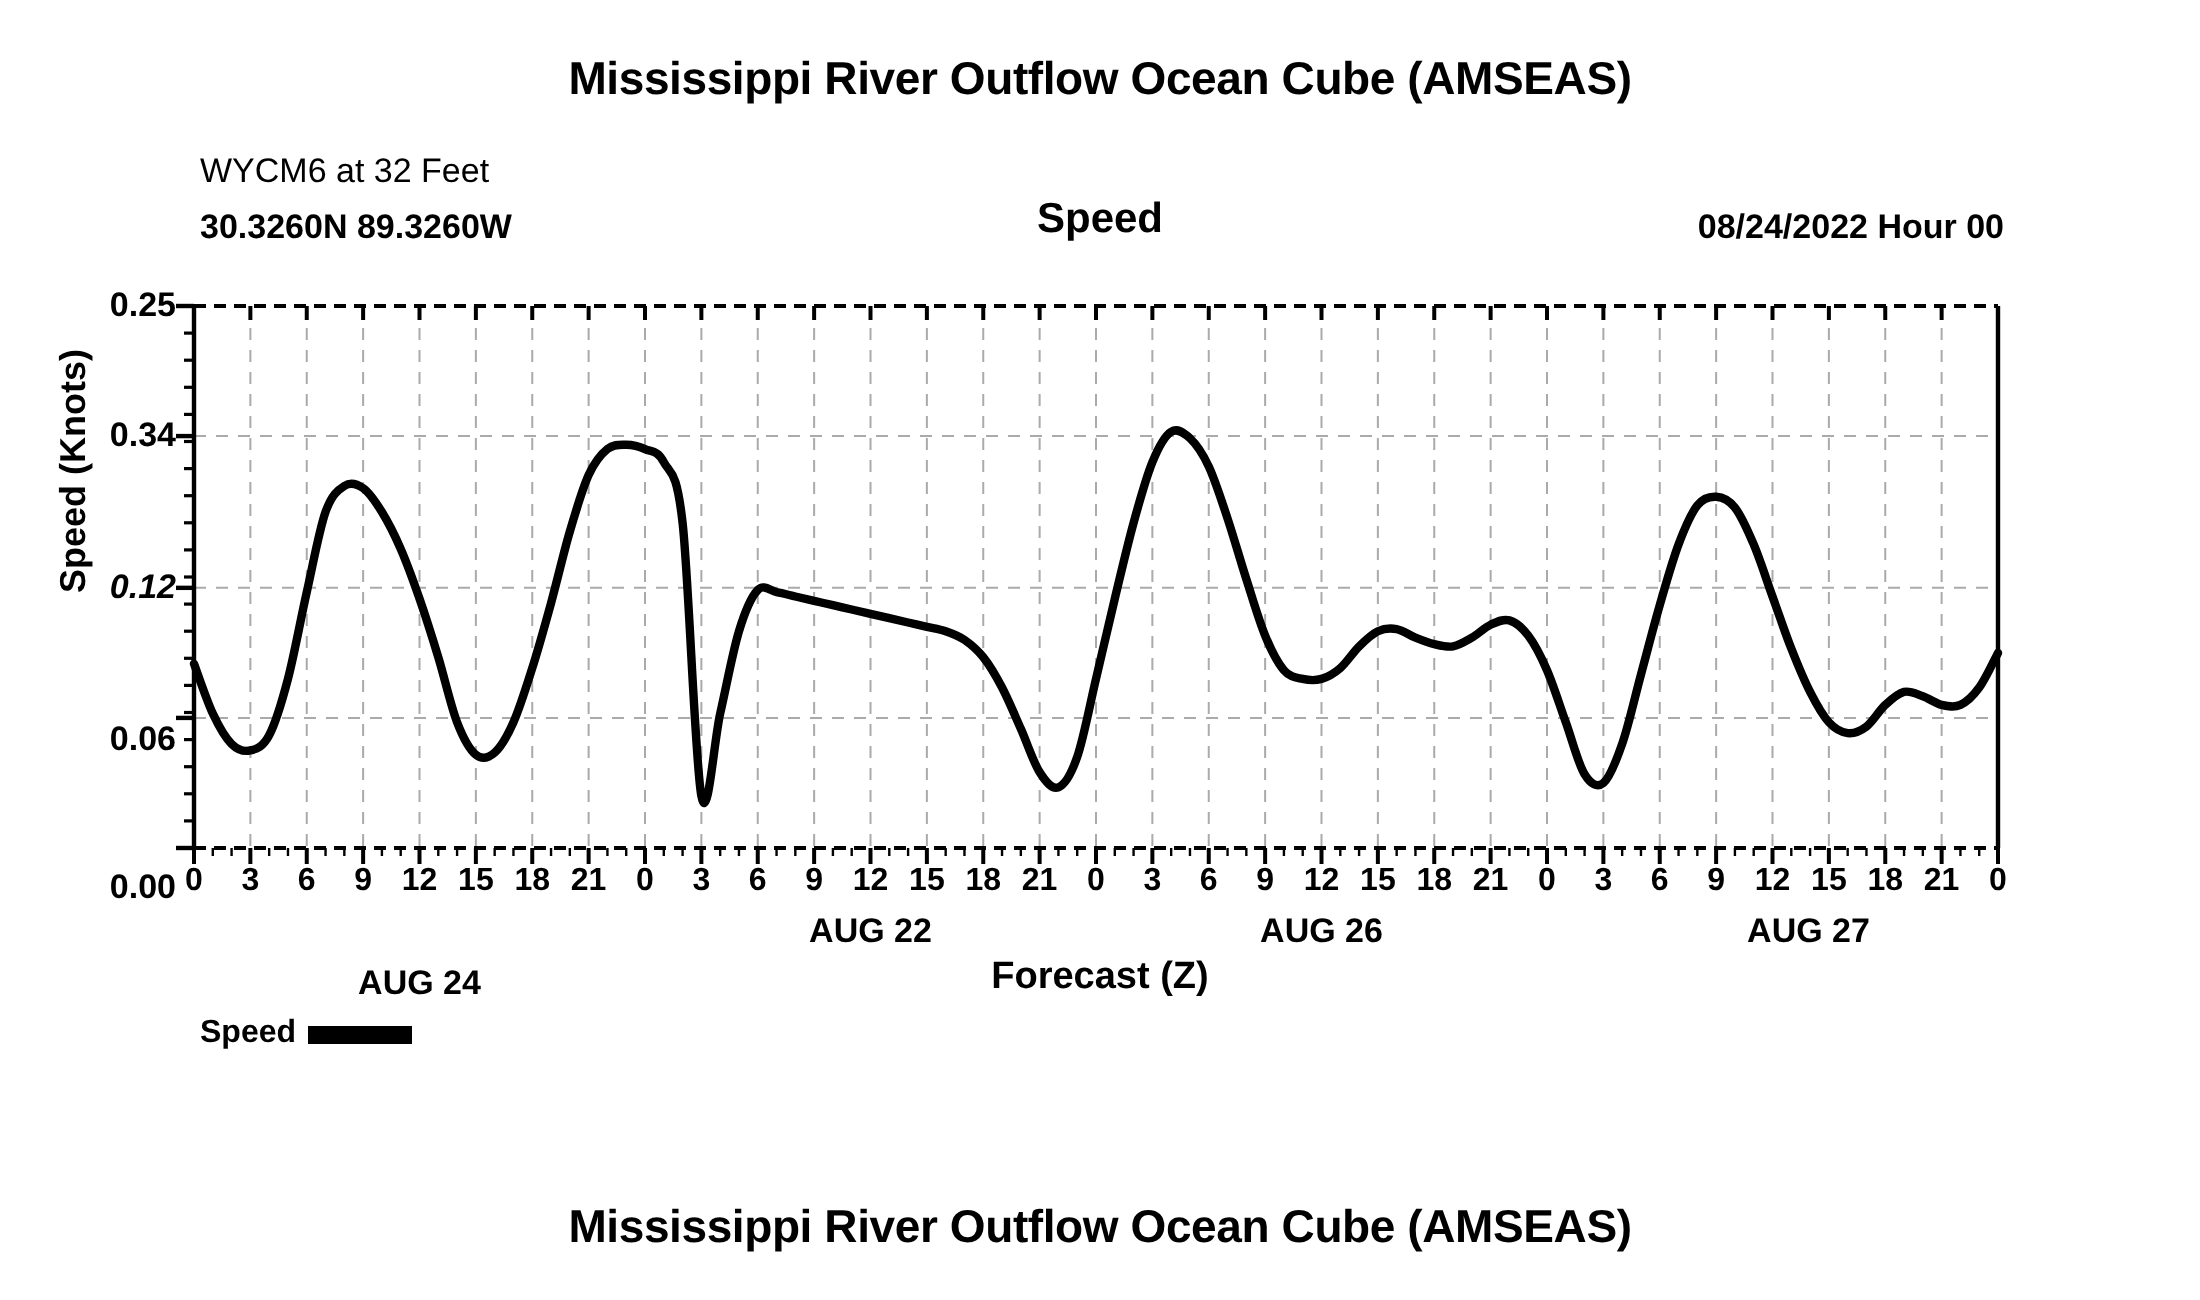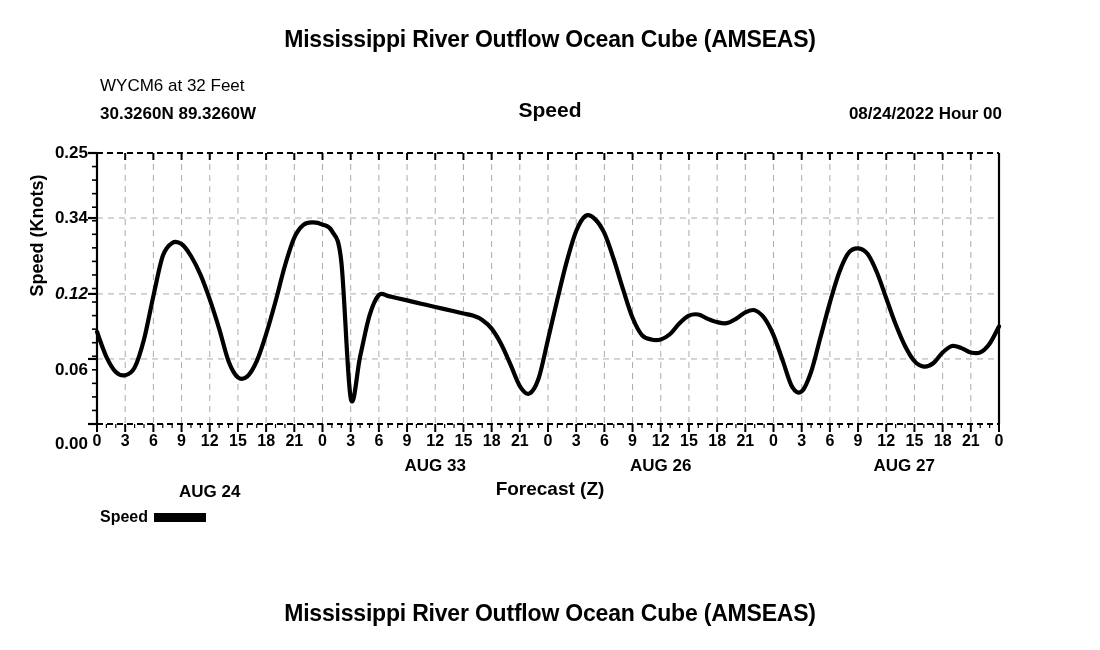--- a/index.html
+++ b/index.html
@@ -196,21 +196,21 @@
         <div class="xtick-label" style="left: 829.875px;">6</div>
         <div class="xtick-label" style="left: 858.062px;">9</div>
         <div class="xtick-label" style="left: 886.25px;">12</div>
         <div class="xtick-label" style="left: 914.438px;">15</div>
         <div class="xtick-label" style="left: 942.625px;">18</div>
         <div class="xtick-label" style="left: 970.812px;">21</div>
         <div class="xtick-label" style="left: 999px;">0</div>
       </div>
     <div id="day-col">
         <div class="day-label" style="left: 209.75px; margin-top: 26px;">AUG 24</div>
-        <div class="day-label" style="left: 435.25px;">AUG 33</div>
+        <div class="day-label" style="left: 435.25px;">AUG 22</div>
         <div class="day-label" style="left: 660.75px;">AUG 26</div>
         <div class="day-label" style="left: 886.25px; margin-left: 18px;">AUG 27</div>
       </div>
     <div class="x-axis-title">Forecast (Z)</div>
     <svg id="plot-svg" width="1100" height="650">
         <line x1="97" y1="424" x2="999" y2="424" stroke="#000000" stroke-width="2" stroke-dasharray="6 4"></line>
         <line x1="97" y1="358.96000000000004" x2="999" y2="358.96000000000004" stroke="#aaaaaa" stroke-width="1" stroke-dasharray="6 5"></line>
         <line x1="97" y1="293.92" x2="999" y2="293.92" stroke="#aaaaaa" stroke-width="1" stroke-dasharray="6 5"></line>
         <line x1="97" y1="218.04" x2="999" y2="218.04" stroke="#aaaaaa" stroke-width="1" stroke-dasharray="6 5"></line>
         <line x1="97" y1="153" x2="999" y2="153" stroke="#000000" stroke-width="2" stroke-dasharray="6 4"></line>

